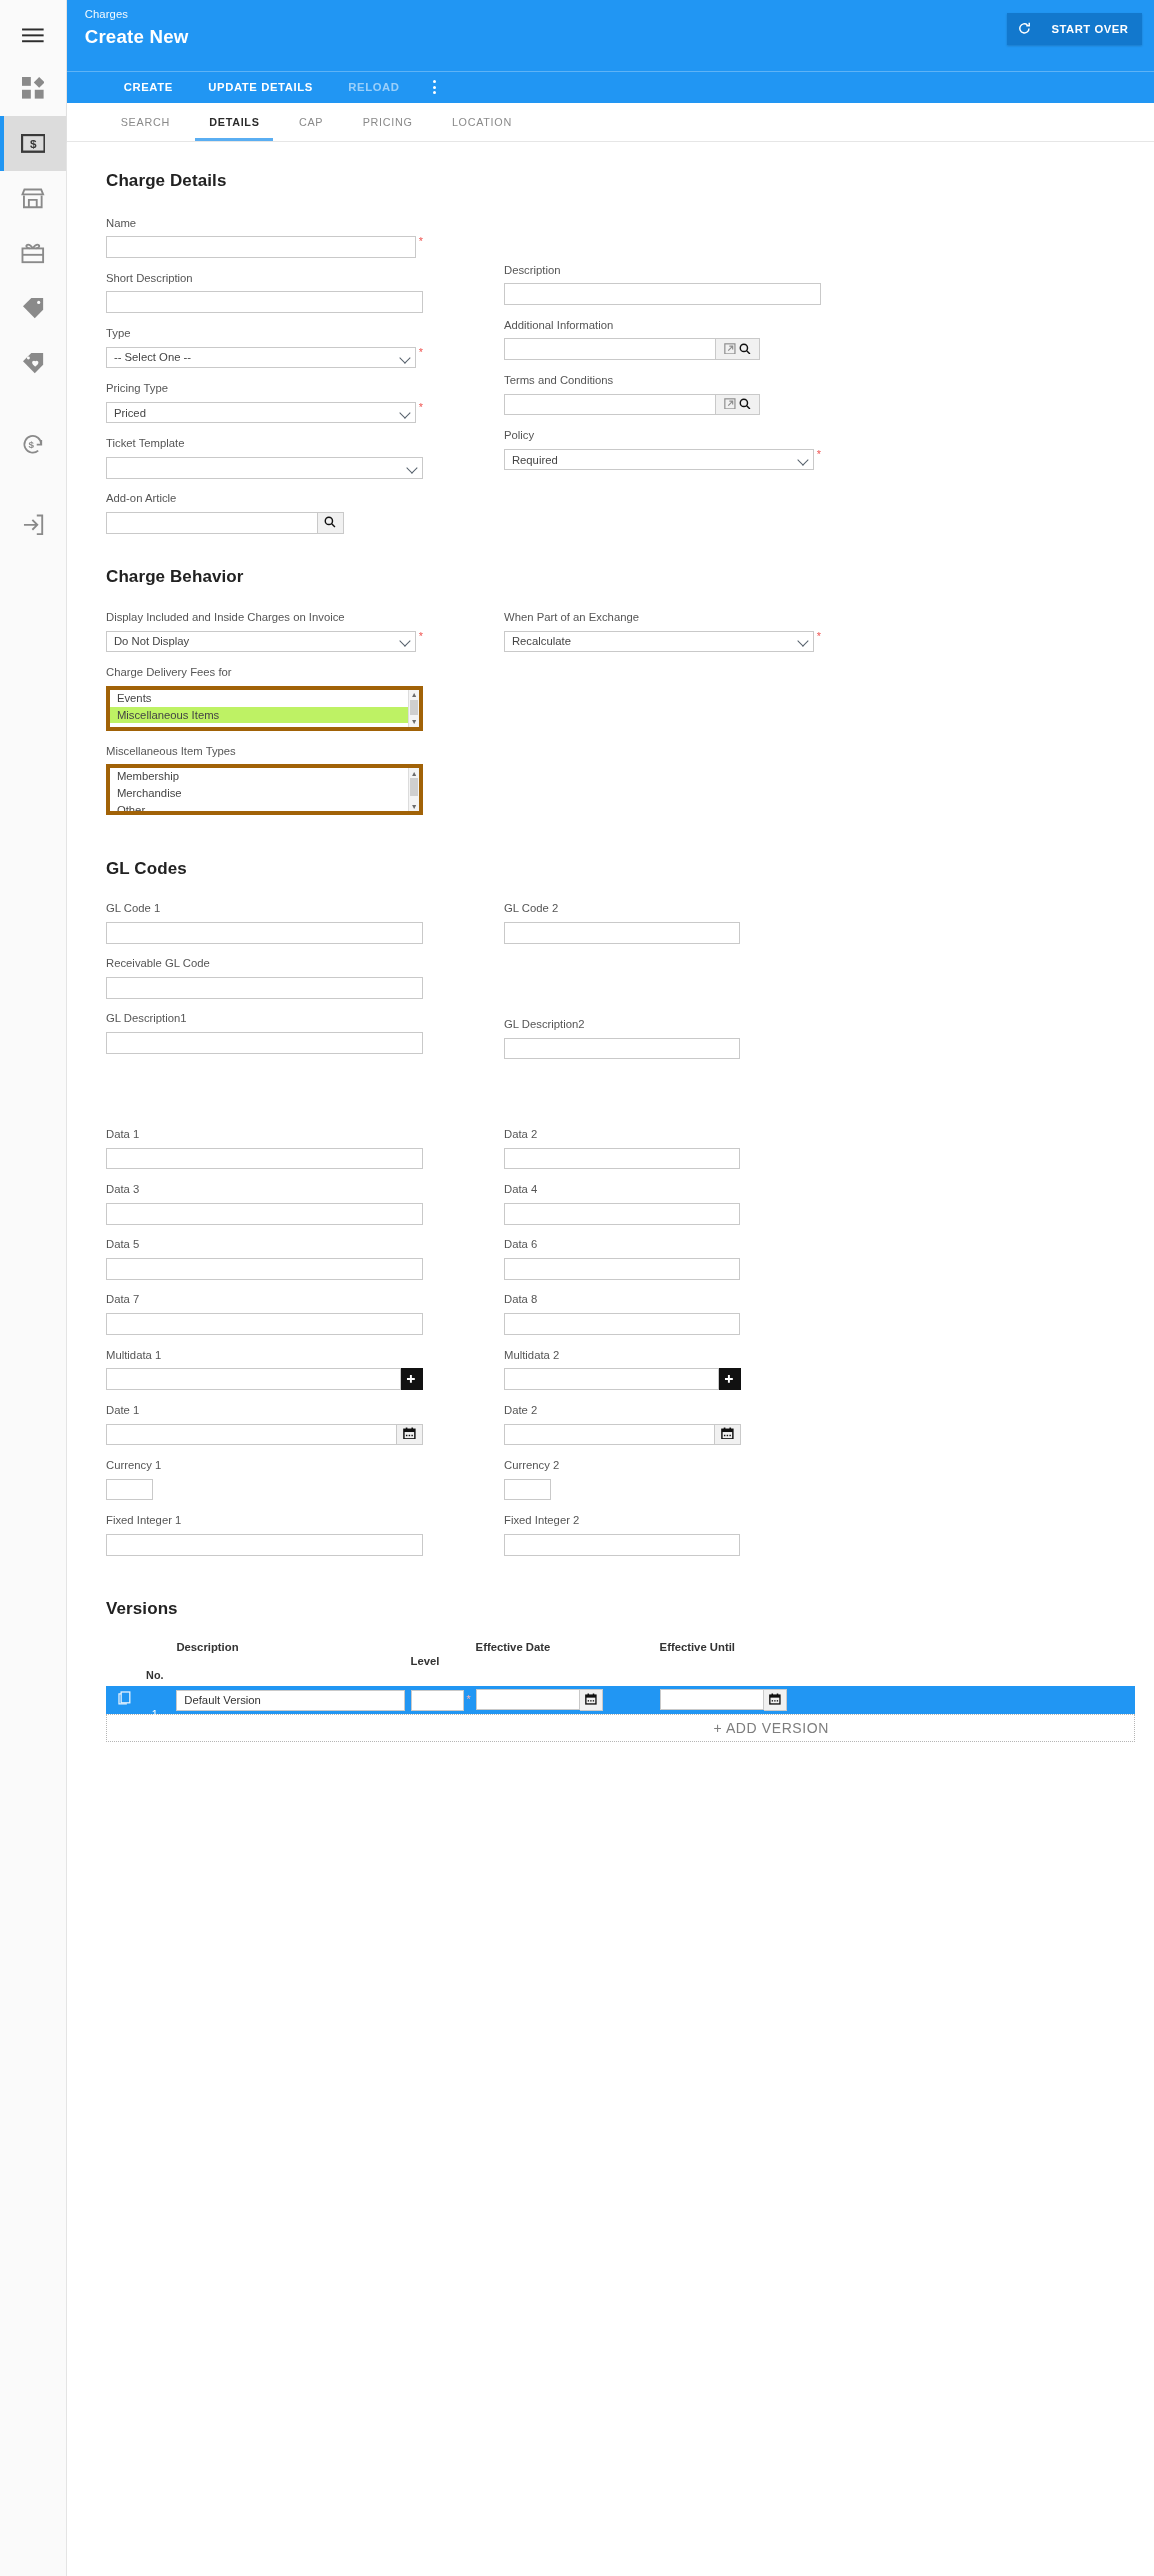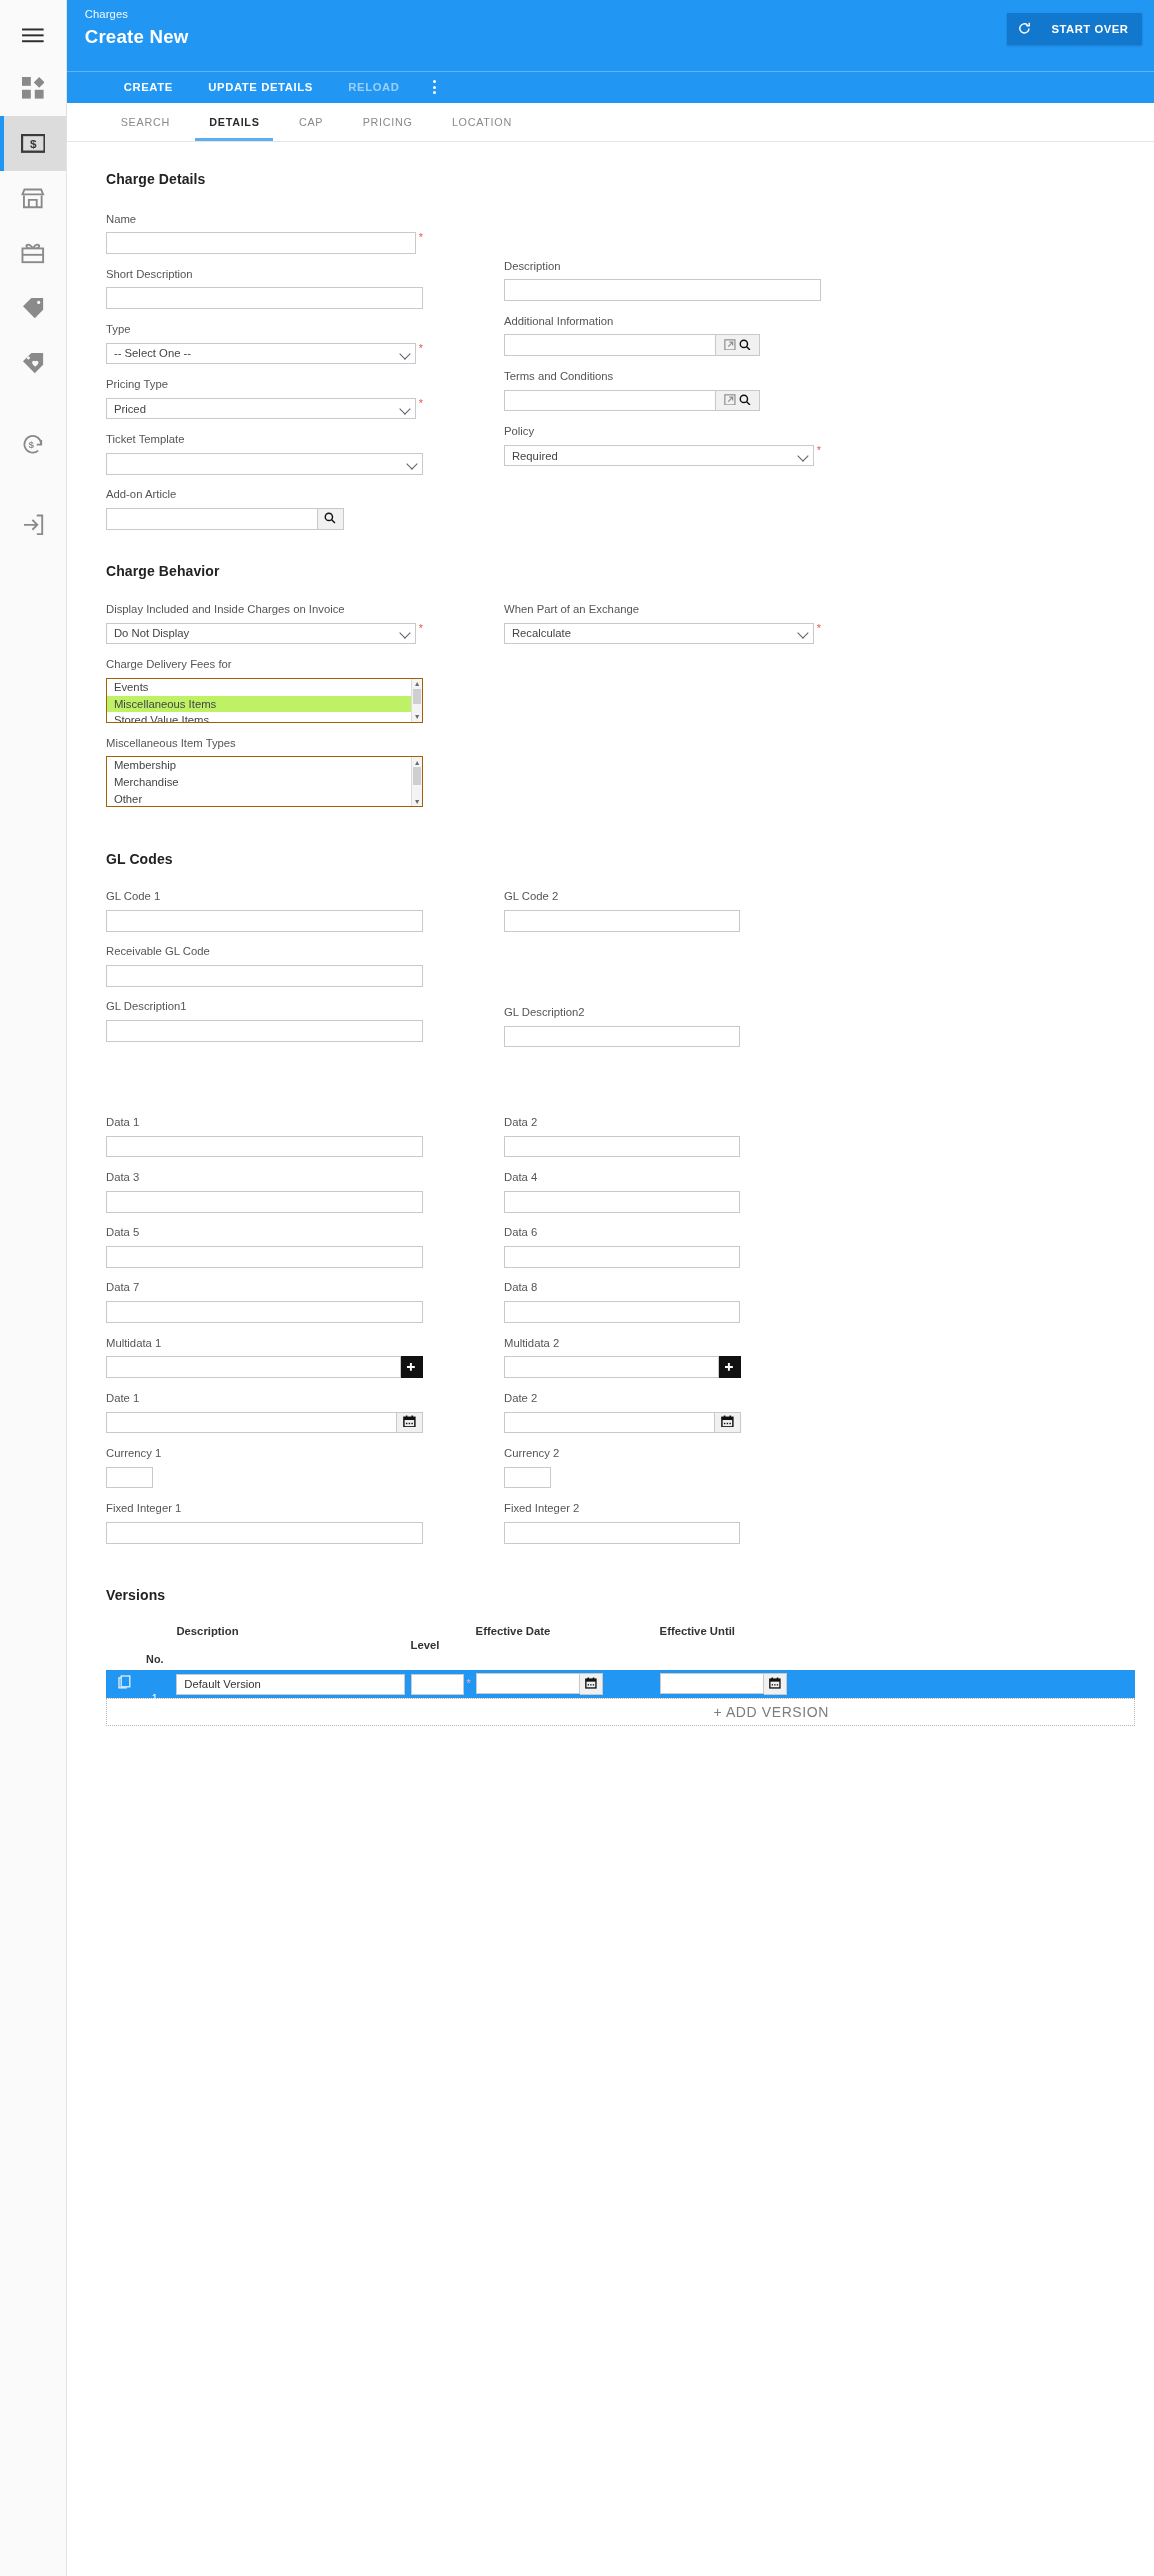--- a/index.html
+++ b/index.html
@@ -75,21 +75,21 @@
   .tab.active { color:#2b2b2b; font-weight:bold; }
   .tab.active::after {
     content:""; position:absolute; left:5.9px; right:5.9px; bottom:0; height:3px; background:#5aaef2;
   }
 
   
   .content { flex:1; background:#fff; overflow:hidden; position:relative; }
   .sheet { padding: 0 0 0 0; }
   .section { padding: 0 39px; }
   .section-title {
-    font-size: 14px; font-weight:bold; color:#222; letter-spacing:0.1px;
+    font-size: 17px; font-weight:bold; color:#222; letter-spacing:0.1px;
     display:flex; align-items:center; gap:8.9px;
   }
 
   .row { display:flex; }
   .col { width: 317px; }
   .col.right { margin-left: 0px; }
   .gap { width: 81px; }
 
   .field { margin-bottom: 13.8px; }
   .lbl { font-size: 11.3px; color:#555; margin-bottom: 5.9px; line-height:13.8px; }
@@ -112,21 +112,21 @@
     width:6.9px; height:6.9px; border-right:1.6px solid #55606b; border-bottom:1.6px solid #55606b;
     transform: rotate(45deg); pointer-events:none;
   }
   .addon {
     height:21.7px; min-width:21.7px; border:1px solid #c9c9c9; border-left:none;
     background:#f1f1f1; display:flex; align-items:center; justify-content:center;
     cursor:pointer; padding: 0 4.9px;
   }
   .addon.dark { background:#111; border-color:#111; }
   .listbox {
-    border:1px solid #a16207; background:#fff; width:100%;
+    border:4px solid #a16207; background:#fff; width:100%;
     font-size:11.3px; color:#444; position:relative; overflow:hidden;
   }
   .listbox .opt { padding: 1px 6.9px; line-height:14.8px; white-space:nowrap; }
   .listbox .opt.sel-opt { background:#bef264; }
   .lb-scroll {
     position:absolute; right:0; top:0; bottom:0; width:10.8px; background:#f4f4f4;
     border-left:1px solid #dcdcdc; display:flex; flex-direction:column; justify-content:space-between;
   }
   .lb-arrow { height:9.8px; display:flex; align-items:center; justify-content:center; color:#6b6b6b; font-size:6.9px; }
   .lb-thumb { position:absolute; left:1px; right:1px; background:#cfcfcf; }

